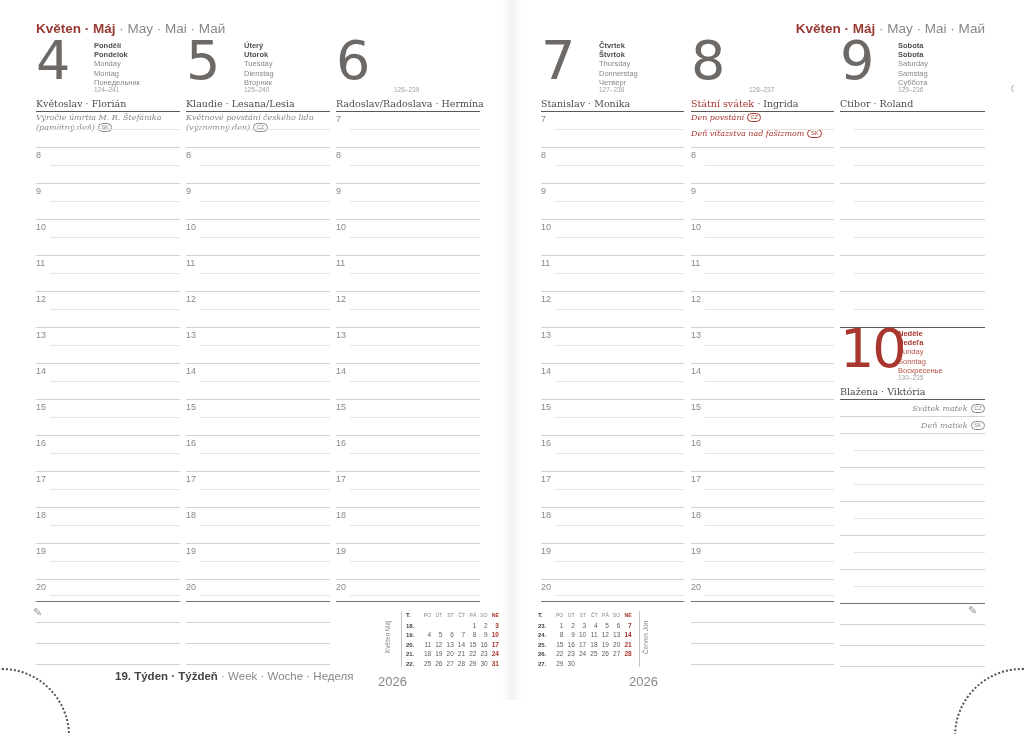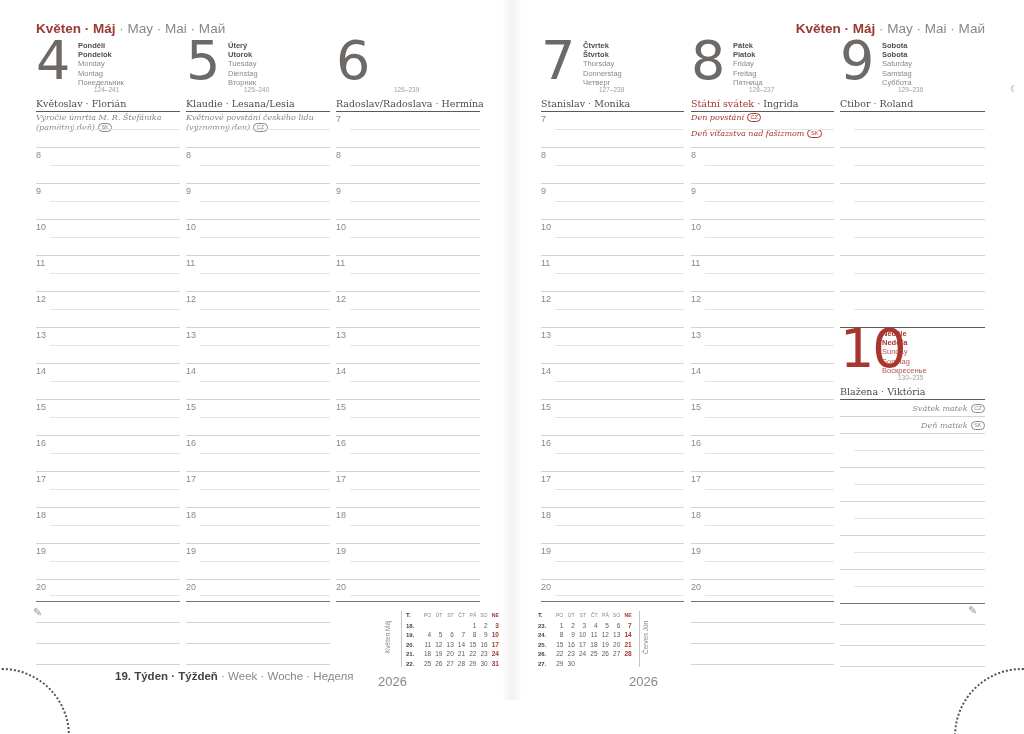--- a/index.html
+++ b/index.html
@@ -14,21 +14,21 @@
   .mh .gray{color:#8b8884;font-weight:400}
 
   
   .col{position:absolute;top:40px}
   .c1{left:36px;width:144px}.c2{left:186px;width:144px}.c3{left:336px;width:144px}
   .c4{left:541px;width:143px}.c5{left:691px;width:143px}.c6{left:840px;width:145px}
 
   .dayhead{position:relative;height:46px}
   .dnum{position:absolute;left:0;top:-6px;font-size:54px;line-height:54px;font-weight:400;
         color:#6d6966;font-family:"DejaVu Sans",sans-serif;letter-spacing:-2px}
-  .dnames{margin-left:42px;font-size:7.5px;line-height:9.2px;padding-top:1px}
+  .dnames{margin-left:58px;font-size:7.5px;line-height:9.2px;padding-top:1px}
   .dnames .b{font-weight:700;color:#514e4a}
   .dnames .l{color:#8b8884}
   .doy{margin-left:58px;font-size:6.5px;color:#a3a09c;height:8px;position:relative}
   .nday{font-family:"DejaVu Serif",serif;font-size:9.5px;color:#4f4c48;height:13px;margin-top:4px;
         border-bottom:1.5px solid #5d5a56;white-space:nowrap}
   .nday .red{color:#a8362f}
   .moon{position:absolute;left:112px;top:-2px;font-size:9px;color:#8b8884}
 
   
   .slot{position:relative;height:36px;border-bottom:1px solid #d6d3ce;box-sizing:border-box}
@@ -371,27 +371,20 @@
   <div class="narea blank">
     <div class="nrow"></div>
     <div class="nrow"></div>
     <div class="nrow"></div>
   </div>
 </div>
 
 <div class="col c5">
   <div class="dayhead">
     <span class="dnum">8</span>
-    <div class="dnames">
-      <div class="b">Pátek</div>
-      <div class="b">Piatok</div>
-      <div class="l">Friday</div>
-      <div class="l">Freitag</div>
-      <div class="l">Пятница</div>
-    </div>
   </div>
   <div class="doy">128–237</div>
   <div class="nday">
     <span class="red">Státní svátek</span>
     <span>· Ingrida</span>
   </div>
   <div class="grid">
       <div class="slot">
         <div class="note red">
           <div class="nline"><span>Den povstání</span><span class="badge">CZ</span></div>

